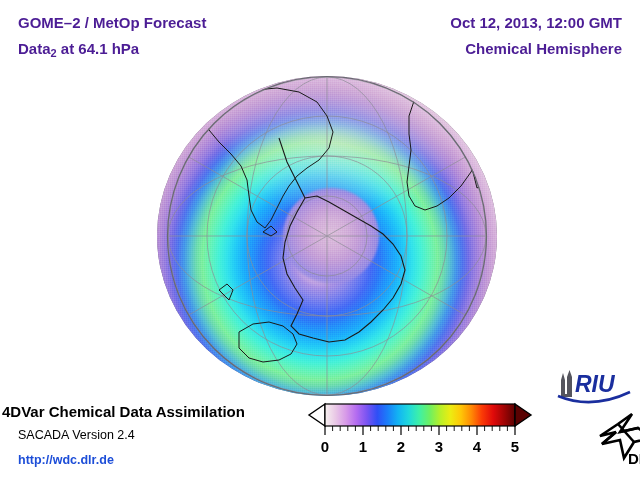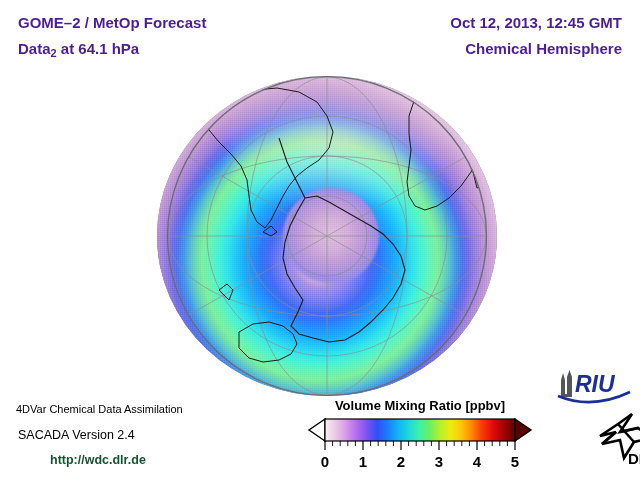--- a/index.html
+++ b/index.html
@@ -86,21 +86,21 @@
     position:absolute;left:0;top:0;width:340px;height:320px;border-radius:50%;
     background:radial-gradient(circle at 50% 50%, rgba(255,255,255,0) 92%, rgba(255,255,255,0.30) 97%, rgba(255,255,255,0.55) 100%);
   }
   #vec{position:absolute;left:0;top:0;}
 </style>
 </head>
 <body>
 
 <div class="hdr" id="title-line1">GOME–2 / MetOp Forecast</div>
 <div class="hdr" id="title-line2"><span>Data</span><span class="sub">2</span><span> at 64.1 hPa</span></div>
-<div class="hdr" id="date-line">Oct 12, 2013, 12:45 GMT</div>
+<div class="hdr" id="date-line">Oct 12, 2013, 12:00 GMT</div>
 <div class="hdr" id="hemi-line">Chemical Hemisphere</div>
 
 <div id="globe-wrap">
   <div id="globe">
     <div id="field"></div>
     <div id="warmzone"></div>
     <div id="core"></div>
     <div id="dither"></div>
 
     <svg id="vec" width="340" height="320" viewBox="0 0 340 320">
@@ -148,26 +148,25 @@
              L 106 286 L 92 282 L 82 272 Z"></path>
         <path fill="none" stroke="#1a1a1a" stroke-width="1.0" d="M 62 214 L 70 208 L 76 214 L 72 224 Z"></path>
       </g>
       <circle cx="170" cy="160" r="159.5" fill="none" stroke="#6a6a72" stroke-width="1.2"></circle>
     </svg>
 
     <div id="limb"></div>
   </div>
 </div>
 
-<div style="position:absolute;left:16px;top:403px;font-size:11px;font-weight:normal;color:#000;">4DVar Chemical Data Assimilation</div>
+<div style="position:absolute;left:2px;top:403px;font-size:15px;font-weight:bold;color:#000;">4DVar Chemical Data Assimilation</div>
 <div style="position:absolute;left:18px;top:428px;font-size:12.5px;font-weight:normal;color:#000;">SACADA Version 2.4</div>
-<div style="position:absolute;left:18px;top:453px;font-size:12.5px;font-weight:bold;color:#14532d;margin-left:32px;">http://wdc.dlr.de</div>
+<div style="position:absolute;left:18px;top:453px;font-size:12.5px;font-weight:bold;color:#1d4ed8;">http://wdc.dlr.de</div>
 
 <div style="position:absolute;left:305px;top:398px;width:230px;">
-  <div style="text-align:center;font-size:13px;font-weight:bold;color:#000;">Volume Mixing Ratio [ppbv]</div>
   <svg width="230" height="60" viewBox="0 0 230 60" style="display:block;margin-top:4px;">
     <defs>
       <linearGradient id="cbgrad" x1="0" y1="0" x2="1" y2="0">
         <stop offset="0.000" stop-color="#f7f2f0"></stop>
         <stop offset="0.055" stop-color="#e9c8e6"></stop>
         <stop offset="0.110" stop-color="#d79ae8"></stop>
         <stop offset="0.165" stop-color="#b46cf0"></stop>
         <stop offset="0.220" stop-color="#7a54f2"></stop>
         <stop offset="0.275" stop-color="#2f4ff6"></stop>
         <stop offset="0.330" stop-color="#1a7ff9"></stop>

